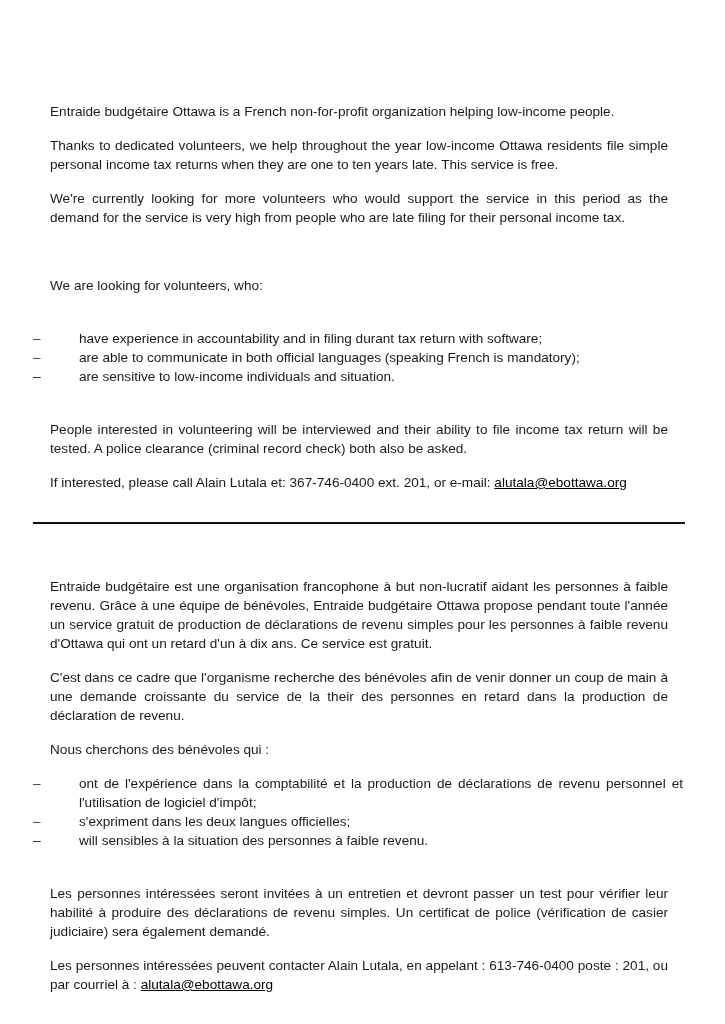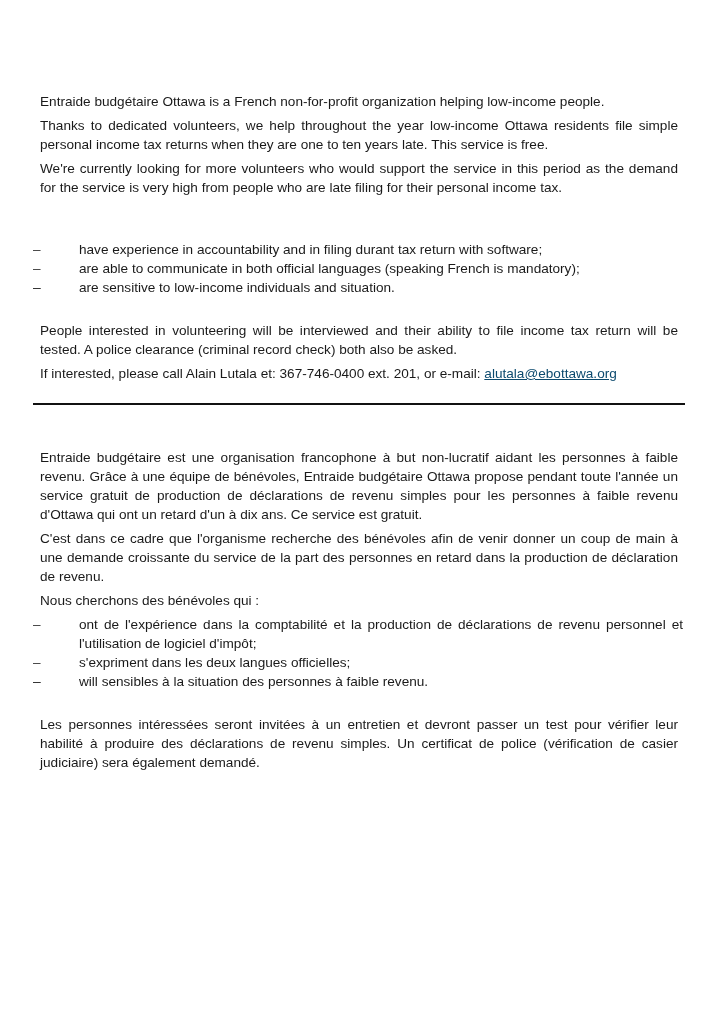--- a/index.html
+++ b/index.html
@@ -2,65 +2,67 @@
 <html><head>
 <meta charset="utf-8">
 <style>
   html, body { margin: 0; padding: 0; background: #ffffff; }
   body { width: 725px; height: 1024px; position: relative; overflow: hidden; }
   .page {
     position: absolute; left: 35px; top: 87px; width: 648px;
     font-family: "Liberation Sans", sans-serif;
     font-size: 13.6px; line-height: 19px; color: #1a1a1a;
   }
-  p { margin: 5px; text-align: justify; }
+  p { margin: 15px; text-align: justify; }
   p.last { text-align-last: left; }
   .blank { height: 19px; }
   ul.dash { list-style: none; margin: 0; padding: 0; }
   ul.dash li { position: relative; padding-left: 44px; text-align: justify; }
   ul.dash li .bullet { position: absolute; left: 0; top: 0; width: 44px; padding-left: 0; color: #333; }
   ul.en li .bullet { left: -2px; }
   ul.fr li .bullet { left: -2px; }
-  a.mail { color: #0c4a6e; text-decoration: underline; }
+  a.mail { color: #000000; text-decoration: underline; }
   .rule { height: 0; border-top: 2px solid #111; margin: 0 -2px; }
   .gap-before-list { height: 19px; }
 </style>
 </head>
 <body>
 
 <div class="page">
 
   <section>
     <p class="last">Entraide budgétaire Ottawa is a French non-for-profit organization helping low-income people.</p>
     <p>Thanks to dedicated volunteers, we help throughout the year low-income Ottawa residents file simple personal income tax returns when they are one to ten years late. This service is free.</p>
     <p>We're currently looking for more volunteers who would support the service in this period as the demand for the service is very high from people who are late filing for their personal income tax.</p>
     <div class="blank"></div>
+    <p>We are looking for volunteers, who:</p>
     <div class="gap-before-list"></div>
     <ul class="dash en">
       <li><span class="bullet">–</span><span>have experience in accountability and in filing durant tax return with software;</span></li>
       <li><span class="bullet">–</span><span>are able to communicate in both official languages (speaking French is mandatory);</span></li>
       <li><span class="bullet">–</span></li>
       <li><span class="bullet">–</span><span>are sensitive to low-income individuals and situation.</span></li>
     </ul>
     <div class="blank"></div>
     <p>People interested in volunteering will be interviewed and their ability to file income tax return will be tested. A police clearance (criminal record check) both also be asked.</p>
     <p class="last"><span>If interested, please call Alain Lutala et: 367-746-0400 ext. 201, or e-mail: </span><a class="mail" href="#">alutala@ebottawa.org</a></p>
   </section>
 
   <div style="height:15px"></div>
   <div class="rule"></div>
   <div style="height:38px"></div>
 
   <section>
     <p>Entraide budgétaire est une organisation francophone à  but non-lucratif aidant les personnes à faible revenu. Grâce à  une équipe de bénévoles, Entraide budgétaire Ottawa propose pendant toute l'année un service gratuit de production de déclarations de revenu simples pour les personnes à  faible revenu d'Ottawa qui ont un retard d'un à  dix ans. Ce service est gratuit.</p>
-    <p>C'est dans ce cadre que l'organisme recherche des bénévoles  afin de venir donner un coup de main à  une demande croissante du service de la part des personnes en retard dans la production de déclaration de revenu.</p>
+    <p>C'est dans ce cadre que l'organisme recherche des bénévoles  afin de venir donner un coup de main à  une demande croissante du service de la their des personnes en retard dans la production de déclaration de revenu.</p>
     <p>Nous cherchons des bénévoles qui :</p>
     <ul class="dash fr">
       <li><span class="bullet">–</span><span>ont  de l'expérience dans la comptabilité et la production de déclarations de revenu personnel et l'utilisation de logiciel d'impôt;</span></li>
       <li><span class="bullet">–</span><span>s'expriment dans les deux langues officielles;</span></li>
       <li><span class="bullet">–</span></li>
       <li><span class="bullet">–</span><span>will sensibles à  la situation des personnes à faible revenu.</span></li>
     </ul>
     <div class="blank"></div>
     <p>Les personnes intéressées seront invitées à  un entretien et devront passer un test pour vérifier leur habilité à  produire des déclarations de revenu simples. Un certificat de police (vérification de casier judiciaire) sera également demandé.</p>
+    <p><span>Les personnes intéressées peuvent contacter Alain Lutala, en appelant : 613-746-0400 poste : 201, ou par courriel à : </span><a class="mail" href="#">alutala@ebottawa.org</a></p>
   </section>
 
 </div>
 
 </body></html>

